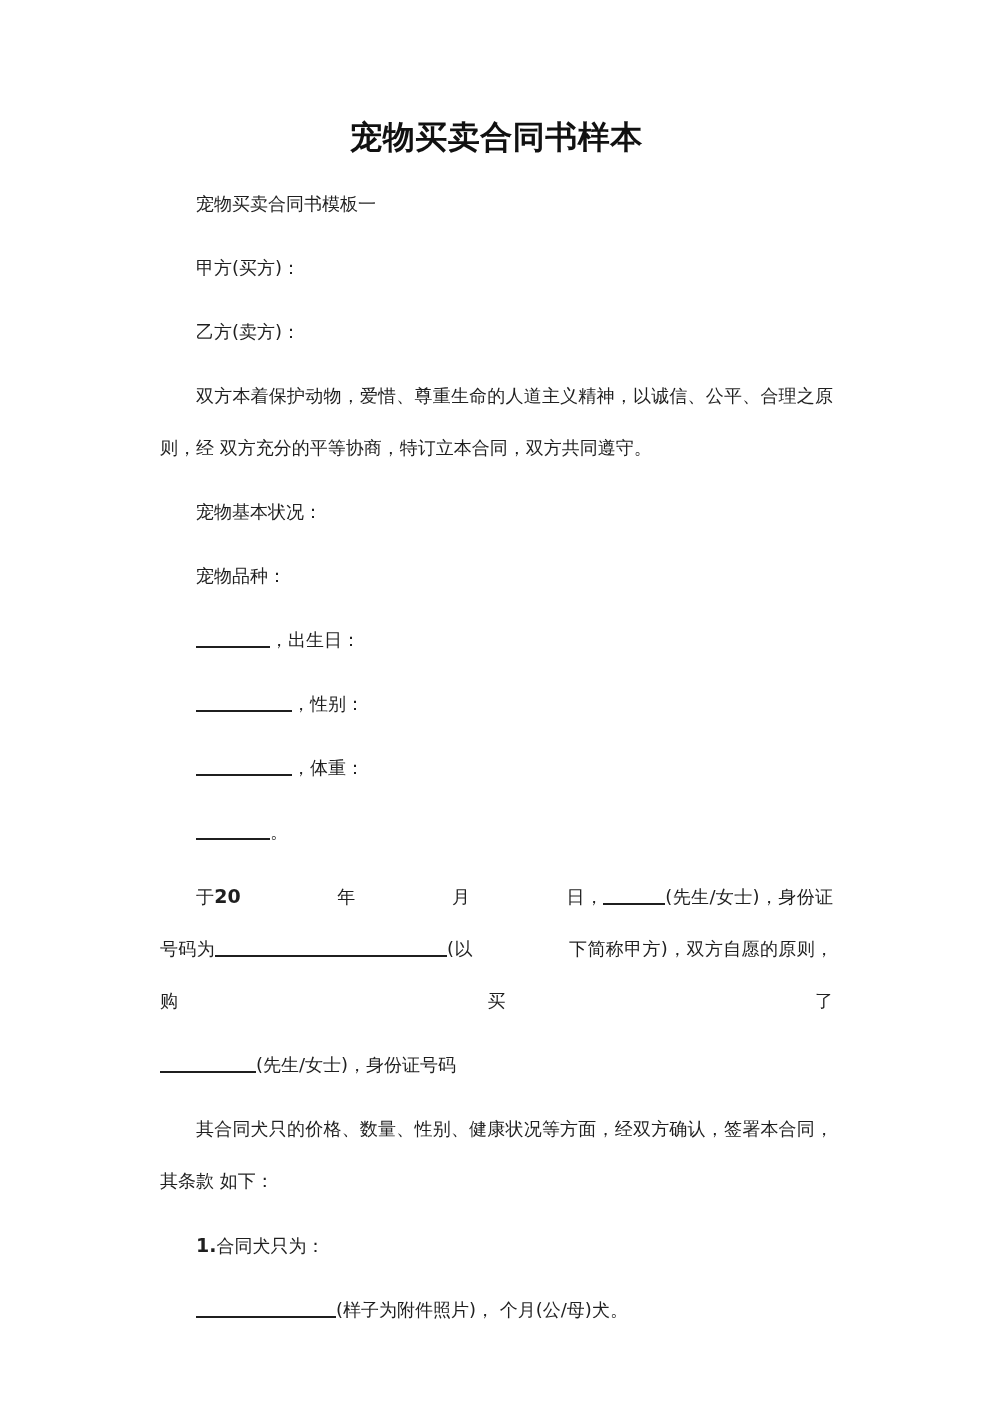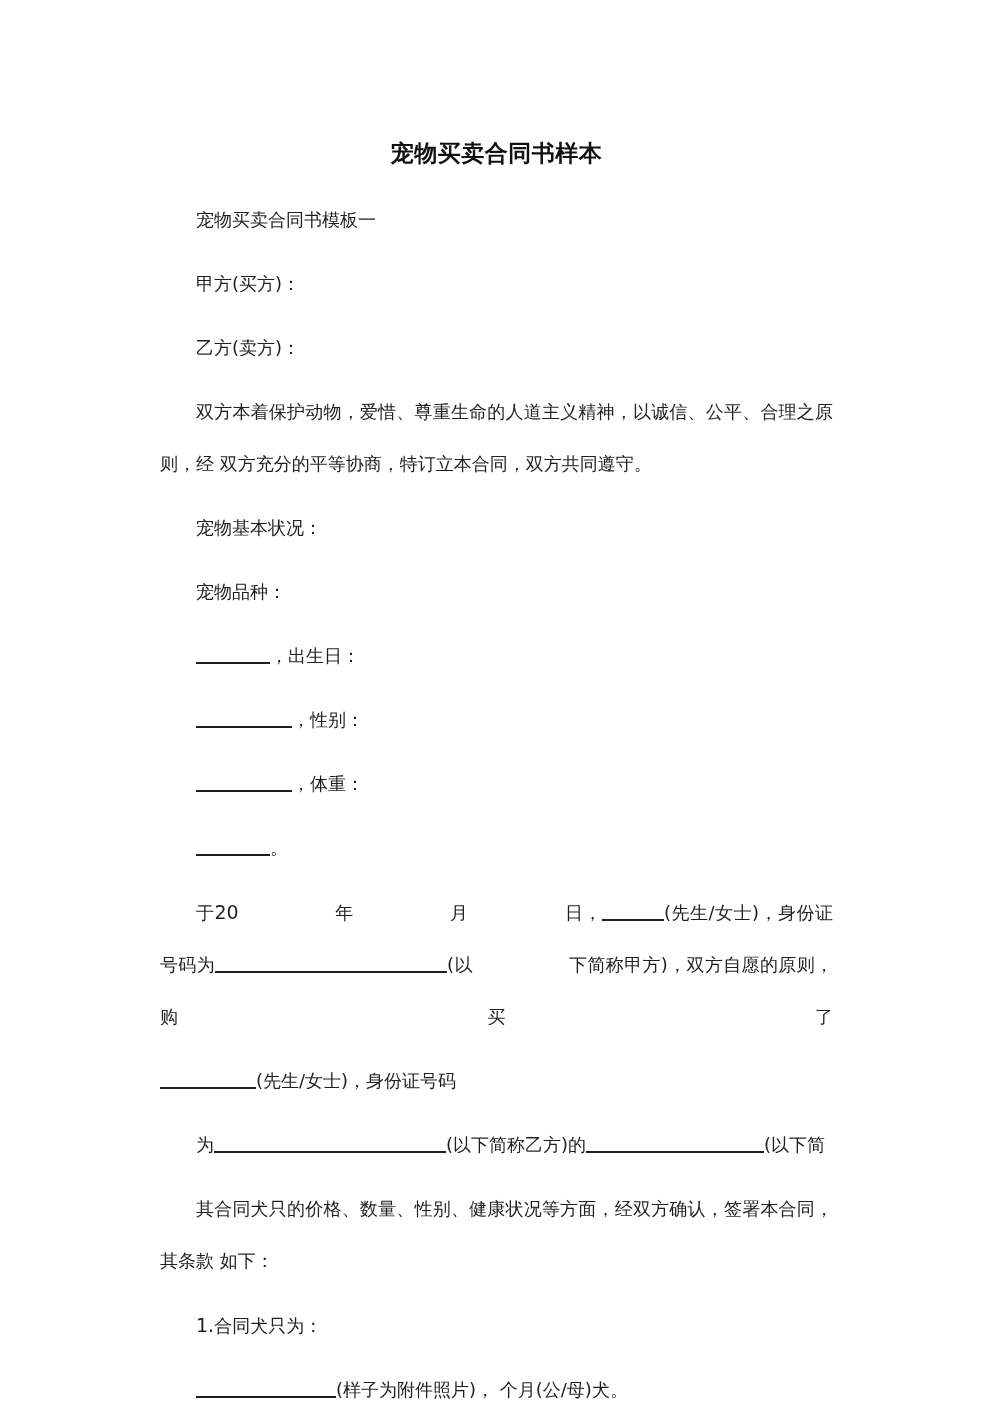--- a/index.html
+++ b/index.html
@@ -16,26 +16,26 @@
     font-family: "DejaVu Sans", "Liberation Sans", sans-serif;
     color: #1a1a1a;
   }
   .doc-body {
     position: absolute;
     left: 148px;
     top: 120px;
     width: 697px;
   }
   .doc-title {
-    font-size: 23px;
+    font-size: 32px;
     font-weight: bold;
     text-align: center;
     line-height: 34px;
     letter-spacing: 0.5px;
-    margin: 16px 0 24px 0;
+    margin: 0 0 24px 0;
     color: #111111;
   }
   .para {
     font-size: 18px;
     line-height: 52px;
     margin: 12px;
     text-align: justify;
     text-justify: inter-character;
     text-indent: 2em;
     color: #1f1f1f;
@@ -56,21 +56,21 @@
     border-bottom: 2px solid #1f1f1f;
     vertical-align: -2px;
     height: 0;
   }
   .b-sm { width: 62px; }
   .b-md { width: 74px; }
   .b-lg { width: 96px; }
   .b-xl { width: 140px; }
   .b-xxl { width: 178px; }
   .b-huge { width: 232px; }
-  .num { font-weight: normal; font-size: 19px; }
+  .num { font-weight: bold; font-size: 19px; }
 </style>
 </head>
 <body>
 
 <div class="page">
   <div class="doc-body">
 
     <h1 class="doc-title">宠物买卖合同书样本</h1>
 
     <p class="para">
@@ -115,23 +115,20 @@
     </p>
 
     <p class="para justify-all">
       <span>于</span><span class="num">20</span><span class="gap-l"></span><span>年</span><span class="gap-l"></span><span>月</span><span class="gap-l"></span><span>日，</span><span class="blank b-sm"></span><span>(先生/女士)，身份证号码为</span><span class="blank b-huge"></span><span>(以</span><span class="gap-l"></span><span>下简称甲方)，双方自愿的原则，购买了</span>
     </p>
 
     <p class="para no-indent">
       <span class="blank b-lg"></span><span>(先生/女士)，身份证号码</span>
     </p>
 
-    <p class="para">
-      <span>为</span><span class="blank b-huge"></span><span>(以下简称乙方)的</span><span class="blank b-xxl"></span><span>(以下简</span>
-    </p>
 
 
     <p class="para">
       <span>其合同犬只的价格、数量、性别、健康状况等方面，经双方确认，签署本合同，其条款 如下：</span>
     </p>
 
     <p class="para">
       <span class="num">1.</span><span>合同犬只为：</span>
     </p>
 

